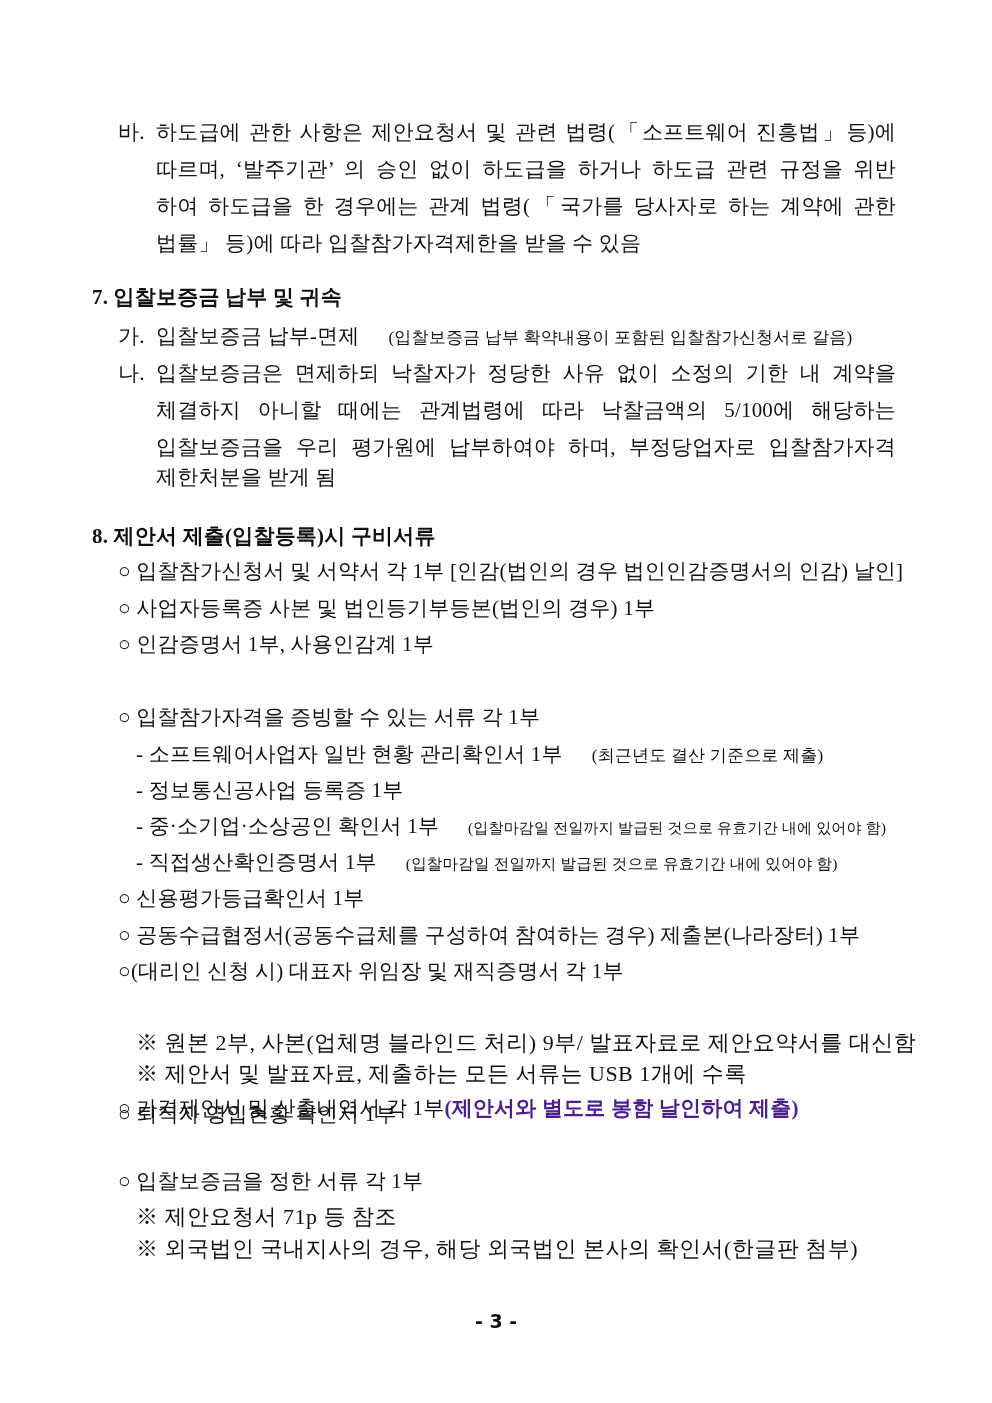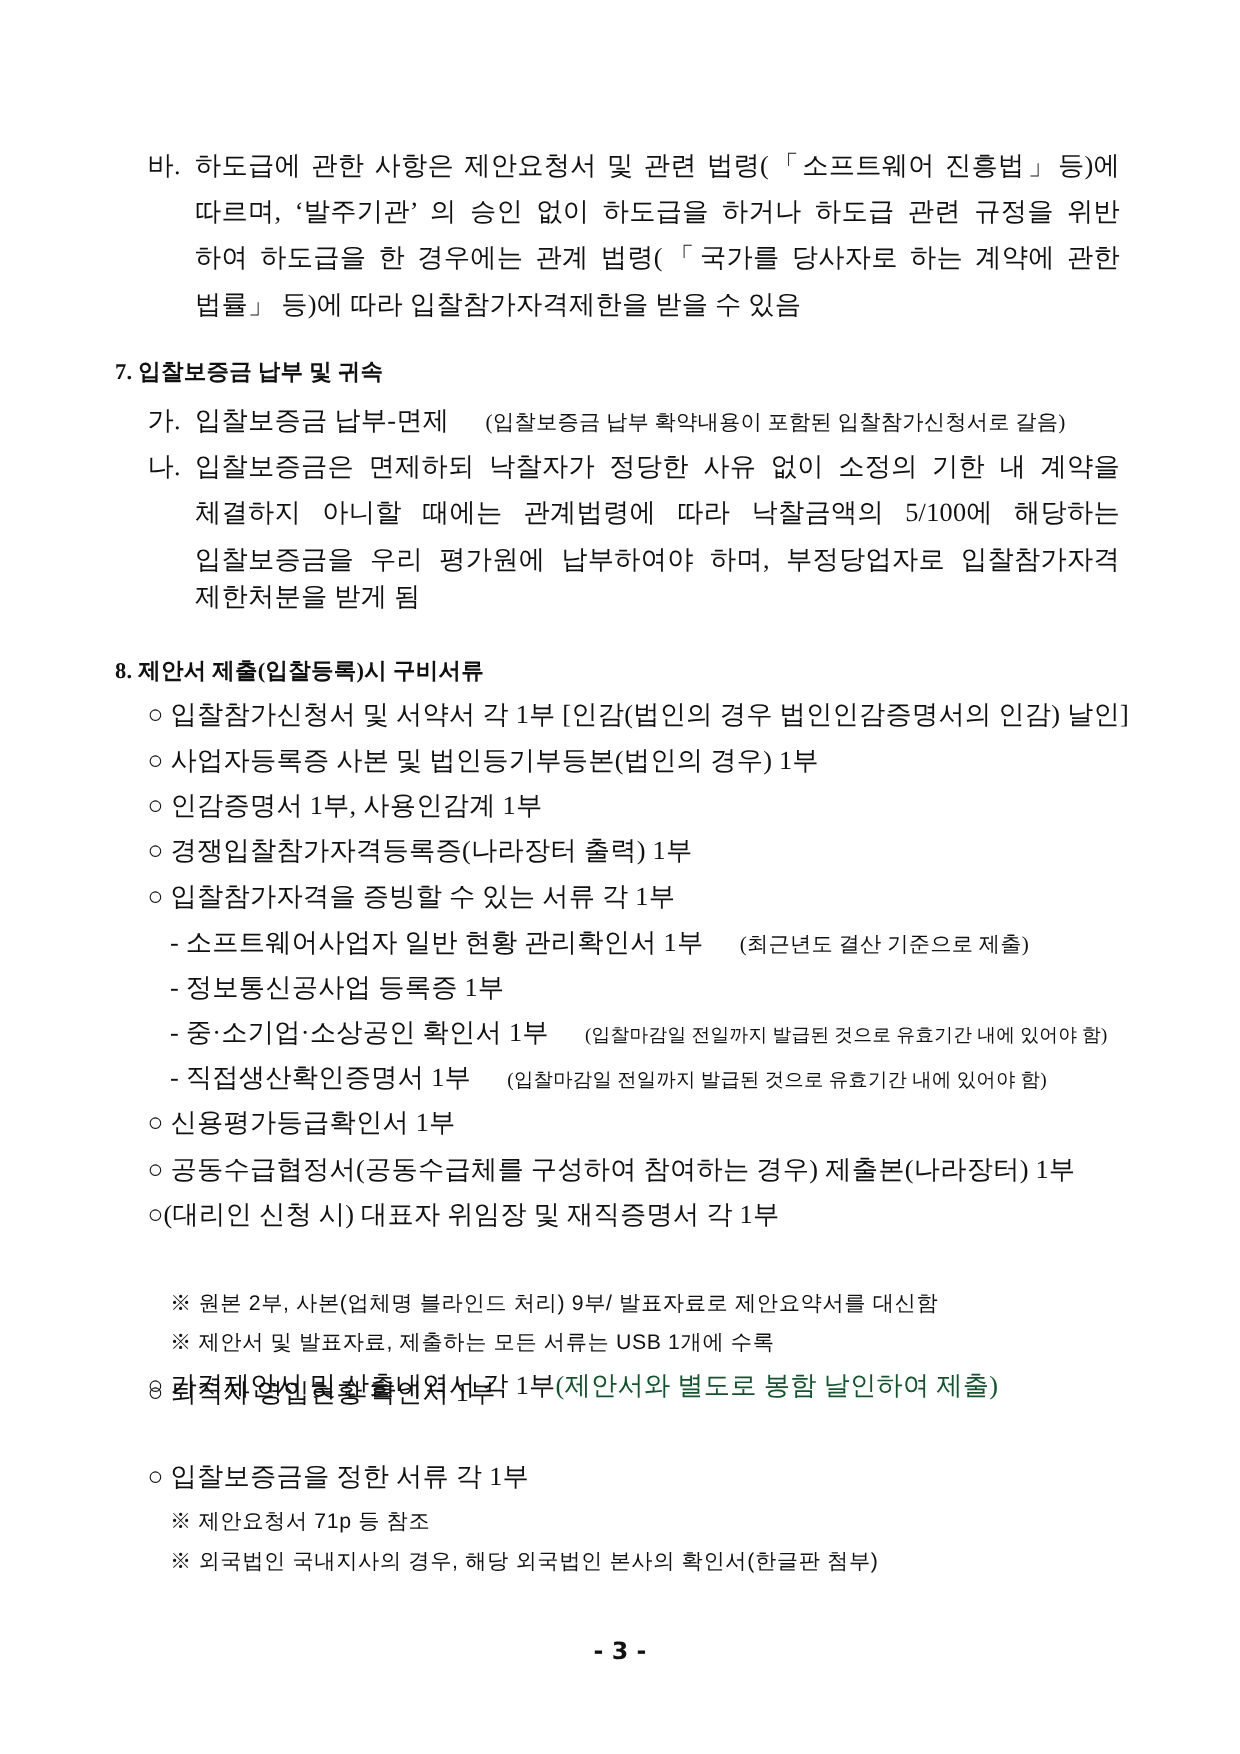--- a/index.html
+++ b/index.html
@@ -4,24 +4,24 @@
   <style>
     html, body { margin: 0; padding: 0; background: #ffffff; }
     body {
       width: 992px; height: 1403px; position: relative; overflow: hidden;
       font-family: "Liberation Serif", "DejaVu Serif", serif;
       color: #111111;
     }
     .page { position: absolute; left: 0; top: 0; width: 992px; height: 1403px; }
     .line { position: absolute; white-space: nowrap; font-size: 21px; line-height: 28px; letter-spacing: 0.2px; }
     .justify { text-align: justify; text-align-last: justify; }
-    .heading { font-weight: bold; font-size: 18px; }
+    .heading { font-weight: bold; font-size: 21px; }
     .small { font-size: 17px; margin-left: 29px; }
-    .note { font-family: Liberation Sans, sans-serif; font-size: 17px; letter-spacing: 0.5px; }
-    .red { color: #14532d; font-weight: normal; }
+    .note { font-family: Liberation Serif, serif; font-size: 22px; letter-spacing: 0.5px; }
+    .red { color: #4c1d95; font-weight: bold; }
     .footer { position: absolute; left: 0; width: 992px; top: 1310px; text-align: center;
       font-family: "DejaVu Sans", "Liberation Sans", sans-serif; font-weight: bold; font-size: 19px; }
   </style>
 </head>
 <body>
 
 <div class="page">
 
   <div class="line" style="left:118px; top:118px;">바.</div>
   <div class="line justify" style="left:156px; top:118px; width:740px;">하도급에 관한 사항은 제안요청서 및 관련 법령(「소프트웨어 진흥법」등)에</div>
@@ -40,21 +40,20 @@
   <div class="line justify" style="left:156px; top:359px; width:740px;">입찰보증금은 면제하되 낙찰자가 정당한 사유 없이 소정의 기한 내 계약을</div>
   <div class="line justify" style="left:156px; top:396px; width:740px;">체결하지 아니할 때에는 관계법령에 따라 낙찰금액의 5/100에 해당하는</div>
   <div class="line justify" style="left:156px; top:433px; width:740px;">입찰보증금을 우리 평가원에 납부하여야 하며, 부정당업자로 입찰참가자격</div>
   <div class="line" style="left:156px; top:463px;">제한처분을 받게 됨</div>
 
   <div class="line heading" style="left:92px; top:522px;">8.  제안서 제출(입찰등록)시 구비서류</div>
 
   <div class="line" style="left:118px; top:557px;"><span>○</span> <span>입찰참가신청서 및 서약서 각 1부 [인감(법인의 경우 법인인감증명서의 인감) 날인]</span></div>
   <div class="line" style="left:118px; top:594px;"><span>○</span> <span>사업자등록증 사본 및 법인등기부등본(법인의 경우) 1부</span></div>
   <div class="line" style="left:118px; top:630px;"><span>○</span> <span>인감증명서 1부, 사용인감계 1부</span></div>
-  <div class="line" style="left:118px; top:666px;"><span>○</span> <span>경쟁입찰참가자격등록증(나라장터 출력) 1부</span></div>
   <div class="line" style="left:118px; top:703px;"><span>○</span> <span>입찰참가자격을 증빙할 수 있는 서류 각 1부</span></div>
 
   <div class="line" style="left:136px; top:740px;"><span>-</span> <span>소프트웨어사업자 일반 현황 관리확인서 1부</span><span class="small">(최근년도 결산 기준으로 제출)</span></div>
   <div class="line" style="left:136px; top:776px;"><span>-</span> <span>정보통신공사업 등록증 1부</span></div>
   <div class="line" style="left:136px; top:812px;"><span>-</span> <span>중·소기업·소상공인 확인서 1부</span><span class="small" style="font-size:15px;">(입찰마감일 전일까지 발급된 것으로 유효기간 내에 있어야 함)</span></div>
   <div class="line" style="left:136px; top:848px;"><span>-</span> <span>직접생산확인증명서 1부</span><span class="small" style="font-size:15.5px;">(입찰마감일 전일까지 발급된 것으로 유효기간 내에 있어야 함)</span></div>
 
   <div class="line" style="left:118px; top:884px;text-align:center;"><span>○</span> <span>신용평가등급확인서 1부</span></div>
   <div class="line" style="left:118px; top:921px;"><span>○</span> <span>공동수급협정서(공동수급체를 구성하여 참여하는 경우) 제출본(나라장터) 1부</span></div>
   <div class="line" style="left:118px; top:957px;"><span>○</span><span>(대리인 신청 시) 대표자 위임장 및 재직증명서 각 1부</span></div>

